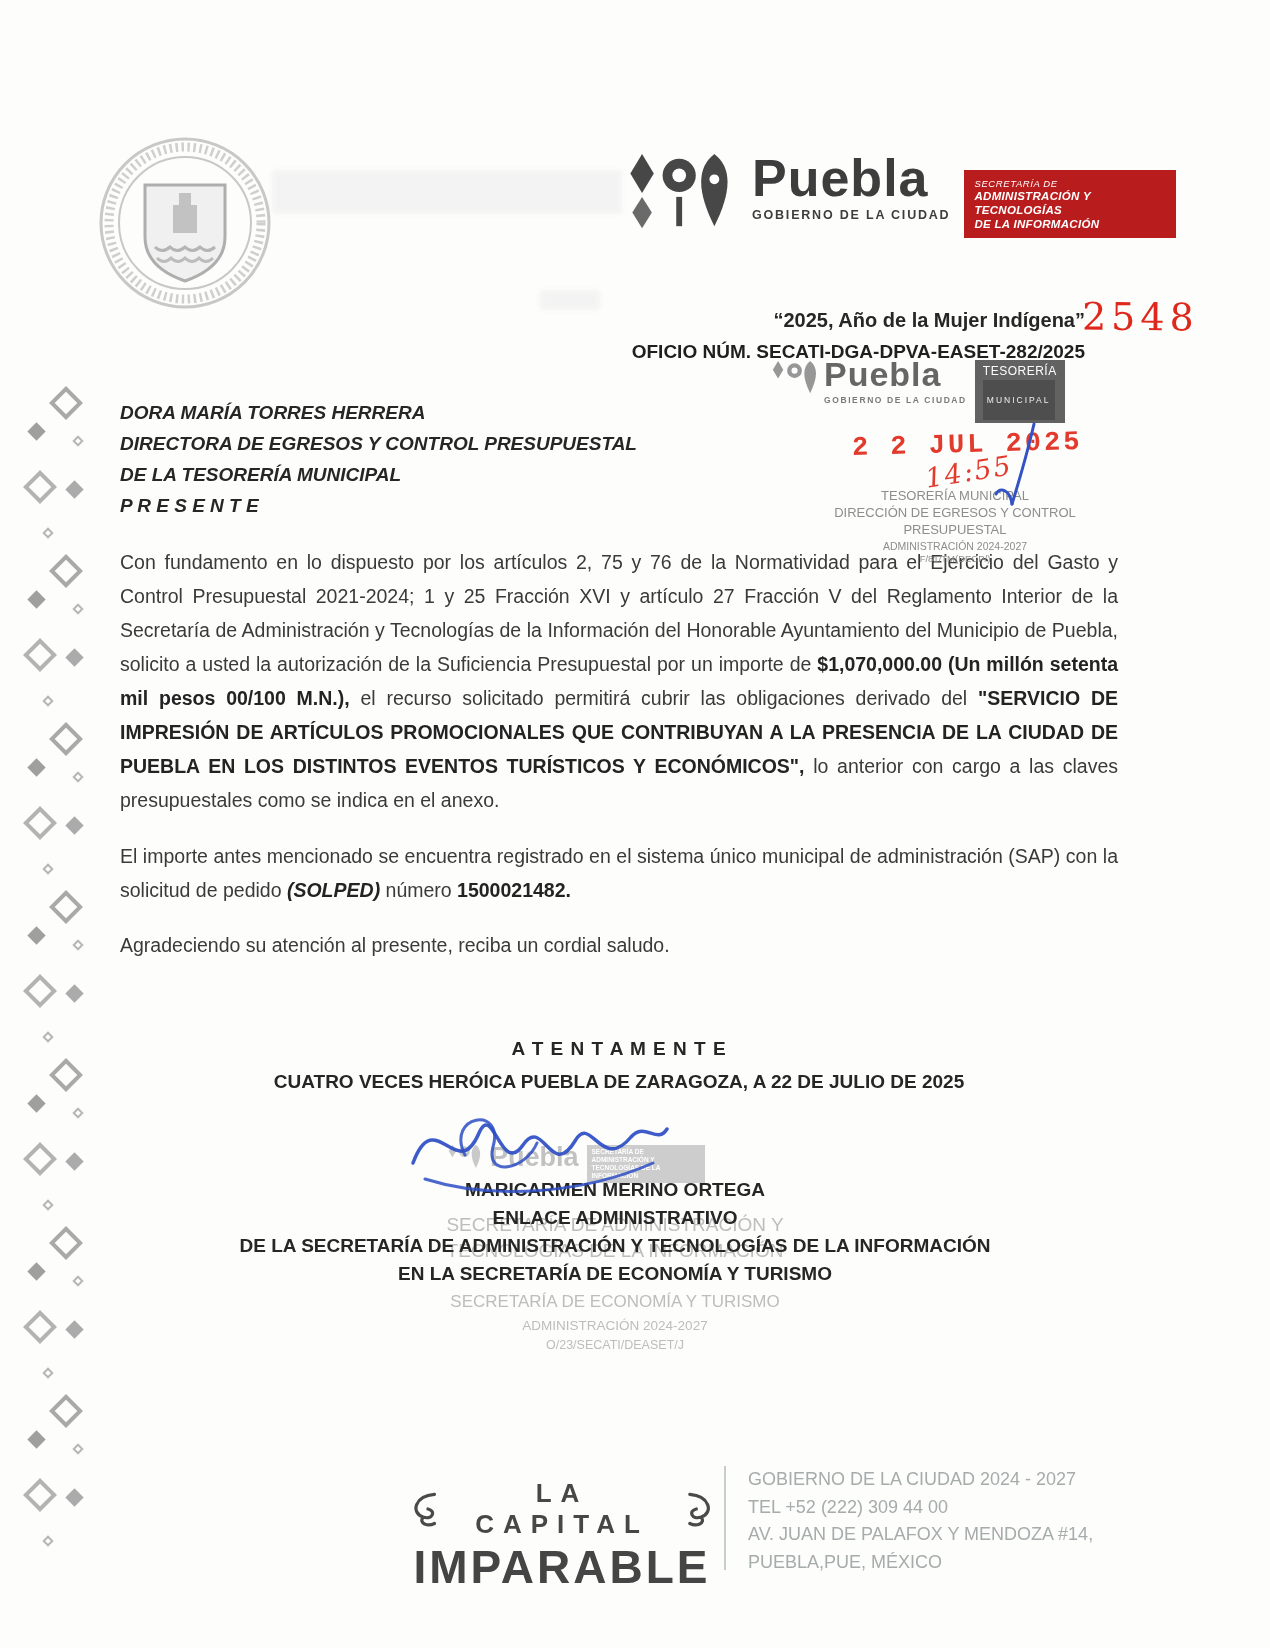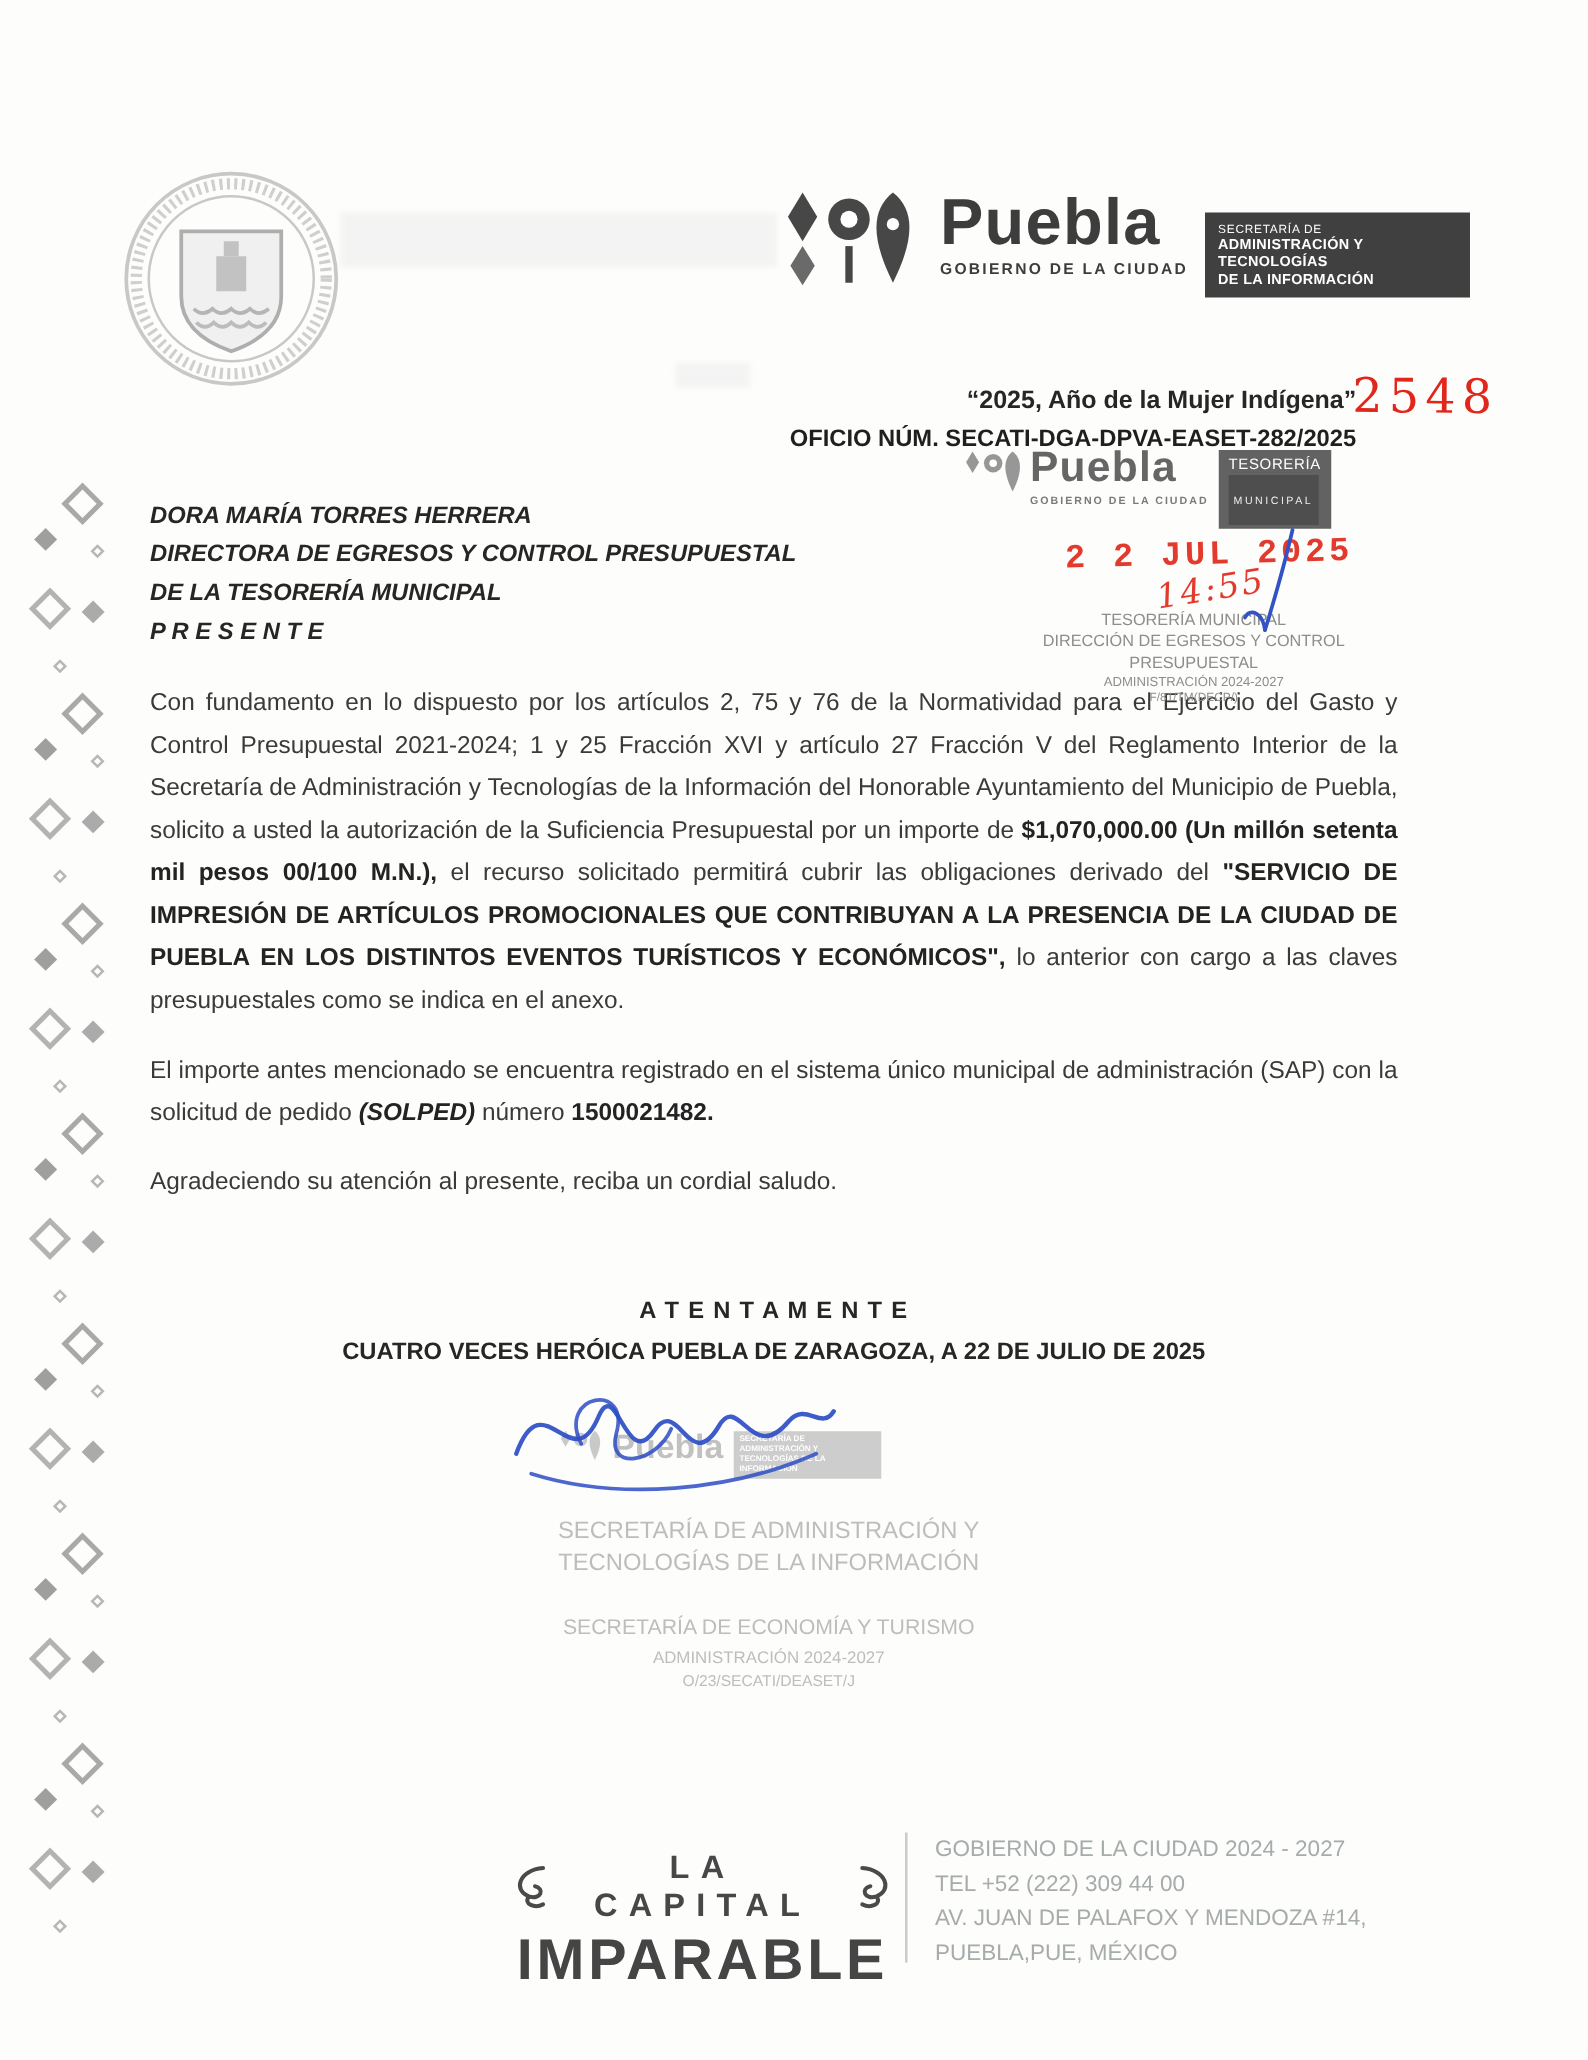--- a/index.html
+++ b/index.html
@@ -26,21 +26,21 @@
   .bleed { position: absolute; background: #d9d9d9; opacity: .25; filter: blur(2px); }
   .bleed1 { left: 272px; top: 170px; width: 350px; height: 44px; }
   .bleed2 { left: 540px; top: 290px; width: 60px; height: 20px; }
 
   
   .brand { position: absolute; left: 628px; top: 150px; display: flex; align-items: flex-start; }
   .talavera { width: 118px; height: 84px; }
   .brand-word { margin-left: 6px; }
   .brand-name { font-size: 52px; font-weight: 800; color: #3d3d3d; line-height: 56px; letter-spacing: 1px; }
   .brand-sub { font-size: 12.5px; font-weight: 700; color: #3d3d3d; letter-spacing: 1.8px; text-align: right; margin-top: 2px; }
-  .brand-badge { margin-left: 14px; margin-top: 20px; background: #404040; color: #fff; padding: 8px 10px 7px; width: 212px; }
+  .brand-badge { margin-left: 14px; margin-top: 20px; background: #b91c1c; color: #fff; padding: 8px 10px 7px; width: 212px; font-style: italic; }
   .bb1 { font-size: 9.5px; letter-spacing: .6px; }
   .bb2 { font-size: 11.5px; font-weight: 700; letter-spacing: .3px; line-height: 14px; }
 
   .slogan { position: absolute; left: 480px; top: 309px; width: 605px; text-align: right; font-weight: 700; font-size: 20px; color: #262626; }
   .folio { position: absolute; left: 1082px; top: 295px; font-family: "DejaVu Serif", serif; font-size: 38px; color: #e0271b; letter-spacing: 5px; transform: rotate(.5deg); }
   .oficio { position: absolute; left: 480px; top: 341px; width: 605px; text-align: right; font-weight: 700; font-size: 19px; color: #1f1f1f; }
 
   
   .tstamp { position: absolute; left: 772px; top: 356px; display: flex; align-items: flex-start; opacity: .92; z-index: 2; }
   .tstamp-icons { width: 52px; height: 44px; }
@@ -271,20 +271,26 @@
     <svg class="glogo-icons" viewBox="0 0 120 86">
       <polygon points="14,4 26,24 14,44 2,24" fill="#bdbdbd"></polygon>
       <circle cx="52" cy="26" r="17" fill="#bdbdbd"></circle>
       <circle cx="52" cy="26" r="7" fill="#ffffff"></circle>
       <path d="M88 4 C106 18, 106 42, 88 78 C70 42, 70 18, 88 4 Z" fill="#bdbdbd"></path>
     </svg>
     <div class="glogo-word">Puebla</div>
     <div class="glogo-badge">SECRETARÍA DE ADMINISTRACIÓN Y TECNOLOGÍAS DE LA INFORMACIÓN</div>
   </div>
 
+  <div class="signer">
+    <div>MARICARMEN MERINO ORTEGA</div>
+    <div>ENLACE ADMINISTRATIVO</div>
+    <div>DE LA SECRETARÍA DE ADMINISTRACIÓN Y TECNOLOGÍAS DE LA INFORMACIÓN</div>
+    <div>EN LA SECRETARÍA DE ECONOMÍA Y TURISMO</div>
+  </div>
 
   <div class="ghostline g2">TECNOLOGÍAS DE LA INFORMACIÓN</div>
   <div class="ghostline g1">SECRETARÍA DE ADMINISTRACIÓN Y</div>
   <div class="ghostline g3">SECRETARÍA DE ECONOMÍA Y TURISMO</div>
   <div class="ghostline g4">ADMINISTRACIÓN 2024-2027</div>
   <div class="ghostline g5">O/23/SECATI/DEASET/J</div>
 
   <div class="flogo">
     <div class="flogo-row">
       <svg class="fl" viewBox="0 0 40 44">

